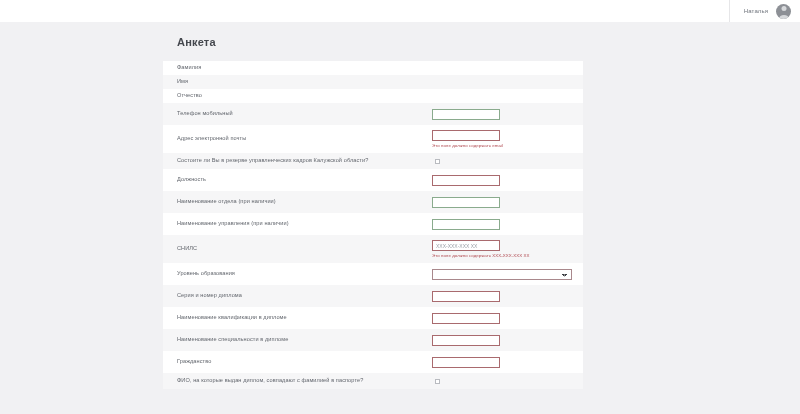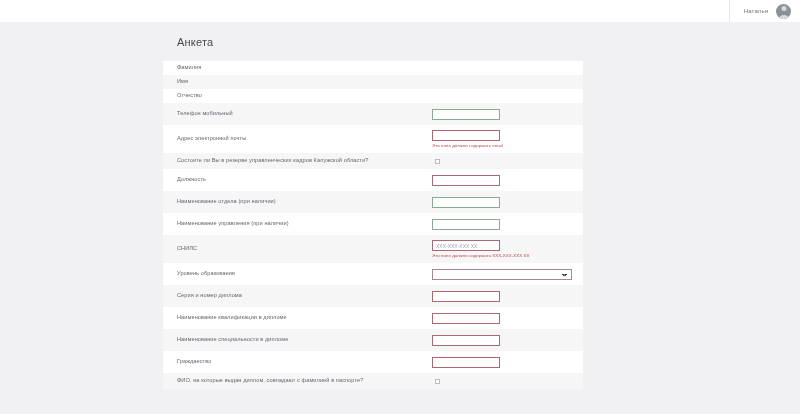--- a/index.html
+++ b/index.html
@@ -74,21 +74,21 @@
   
   .canvas {
     height: 392px;
     background: #f1f1f3;
     padding-top: 14px;
     box-sizing: border-box;
   }
   .page-title {
     margin: 0 0 13px 177px;
     font-size: 11px;
-    font-weight: 400;
+    font-weight: 700;
     color: #45484e;
     letter-spacing: .2px;
   }
 
   
   .form-table {
     width: 420px;
     margin-left: 163px;
     border-collapse: collapse;
     table-layout: fixed;

